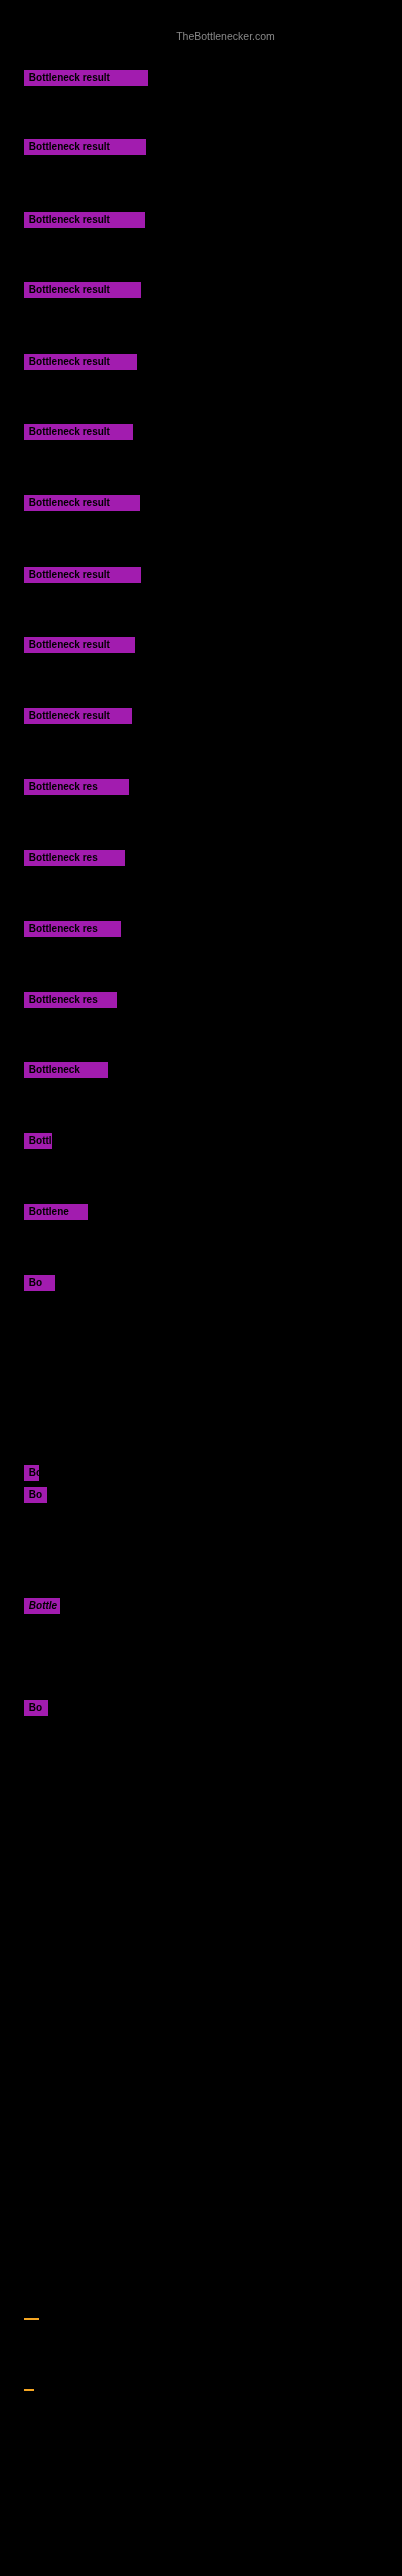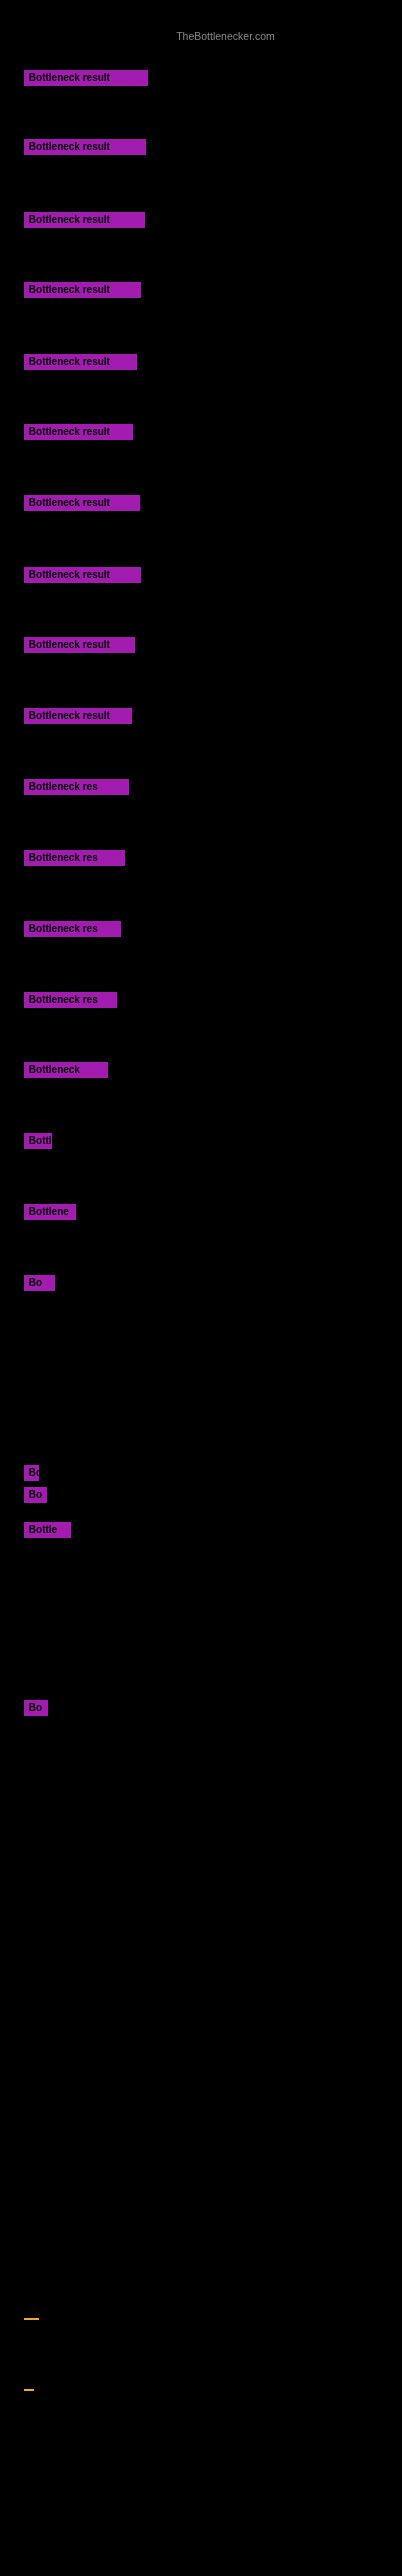--- a/index.html
+++ b/index.html
@@ -55,21 +55,21 @@
 <div class="bottleneck-badge" style="top: 471px; width: 116px;">Bottleneck result</div>
 <div class="bottleneck-badge" style="top: 543px; width: 117px;">Bottleneck result</div>
 <div class="bottleneck-badge" style="top: 613px; width: 111px;">Bottleneck result</div>
 <div class="bottleneck-badge" style="top: 684px; width: 108px;">Bottleneck result</div>
 <div class="bottleneck-badge" style="top: 755px; width: 105px;">Bottleneck res</div>
 <div class="bottleneck-badge" style="top: 826px; width: 101px;">Bottleneck res</div>
 <div class="bottleneck-badge" style="top: 897px; width: 97px;">Bottleneck res</div>
 <div class="bottleneck-badge" style="top: 968px; width: 93px;">Bottleneck res</div>
 <div class="bottleneck-badge" style="top: 1038px; width: 84px;">Bottleneck</div>
 <div class="bottleneck-badge" style="top: 1109px; width: 28px;">Bottl</div>
-<div class="bottleneck-badge" style="top: 1180px; width: 52px;">Bottlene</div>
+<div class="bottleneck-badge" style="top: 1180px; width: 64px;">Bottlene</div>
 <div class="bottleneck-badge" style="top: 1251px; width: 31px;">Bo</div>
 <div class="bottleneck-badge" style="top: 1441px; width: 15px;">Bott</div>
 <div class="bottleneck-badge" style="top: 1463px; width: 22.5px;">Bo</div>
-<div class="bottleneck-badge" style="top: 1498px; width: 47px;">Bottle</div>
+<div class="bottleneck-badge" style="top: 1574px; width: 36px; font-style: italic;">Bottle</div>
 <div class="bottleneck-badge" style="top: 1676px; width: 24px;">Bo</div>
 <div class="bar-line" style="top: 2294px; width: 14.5px;"></div>
 <div class="bar-line" style="top: 2365px; width: 9.7px;"></div>
 
 
 </body></html>

